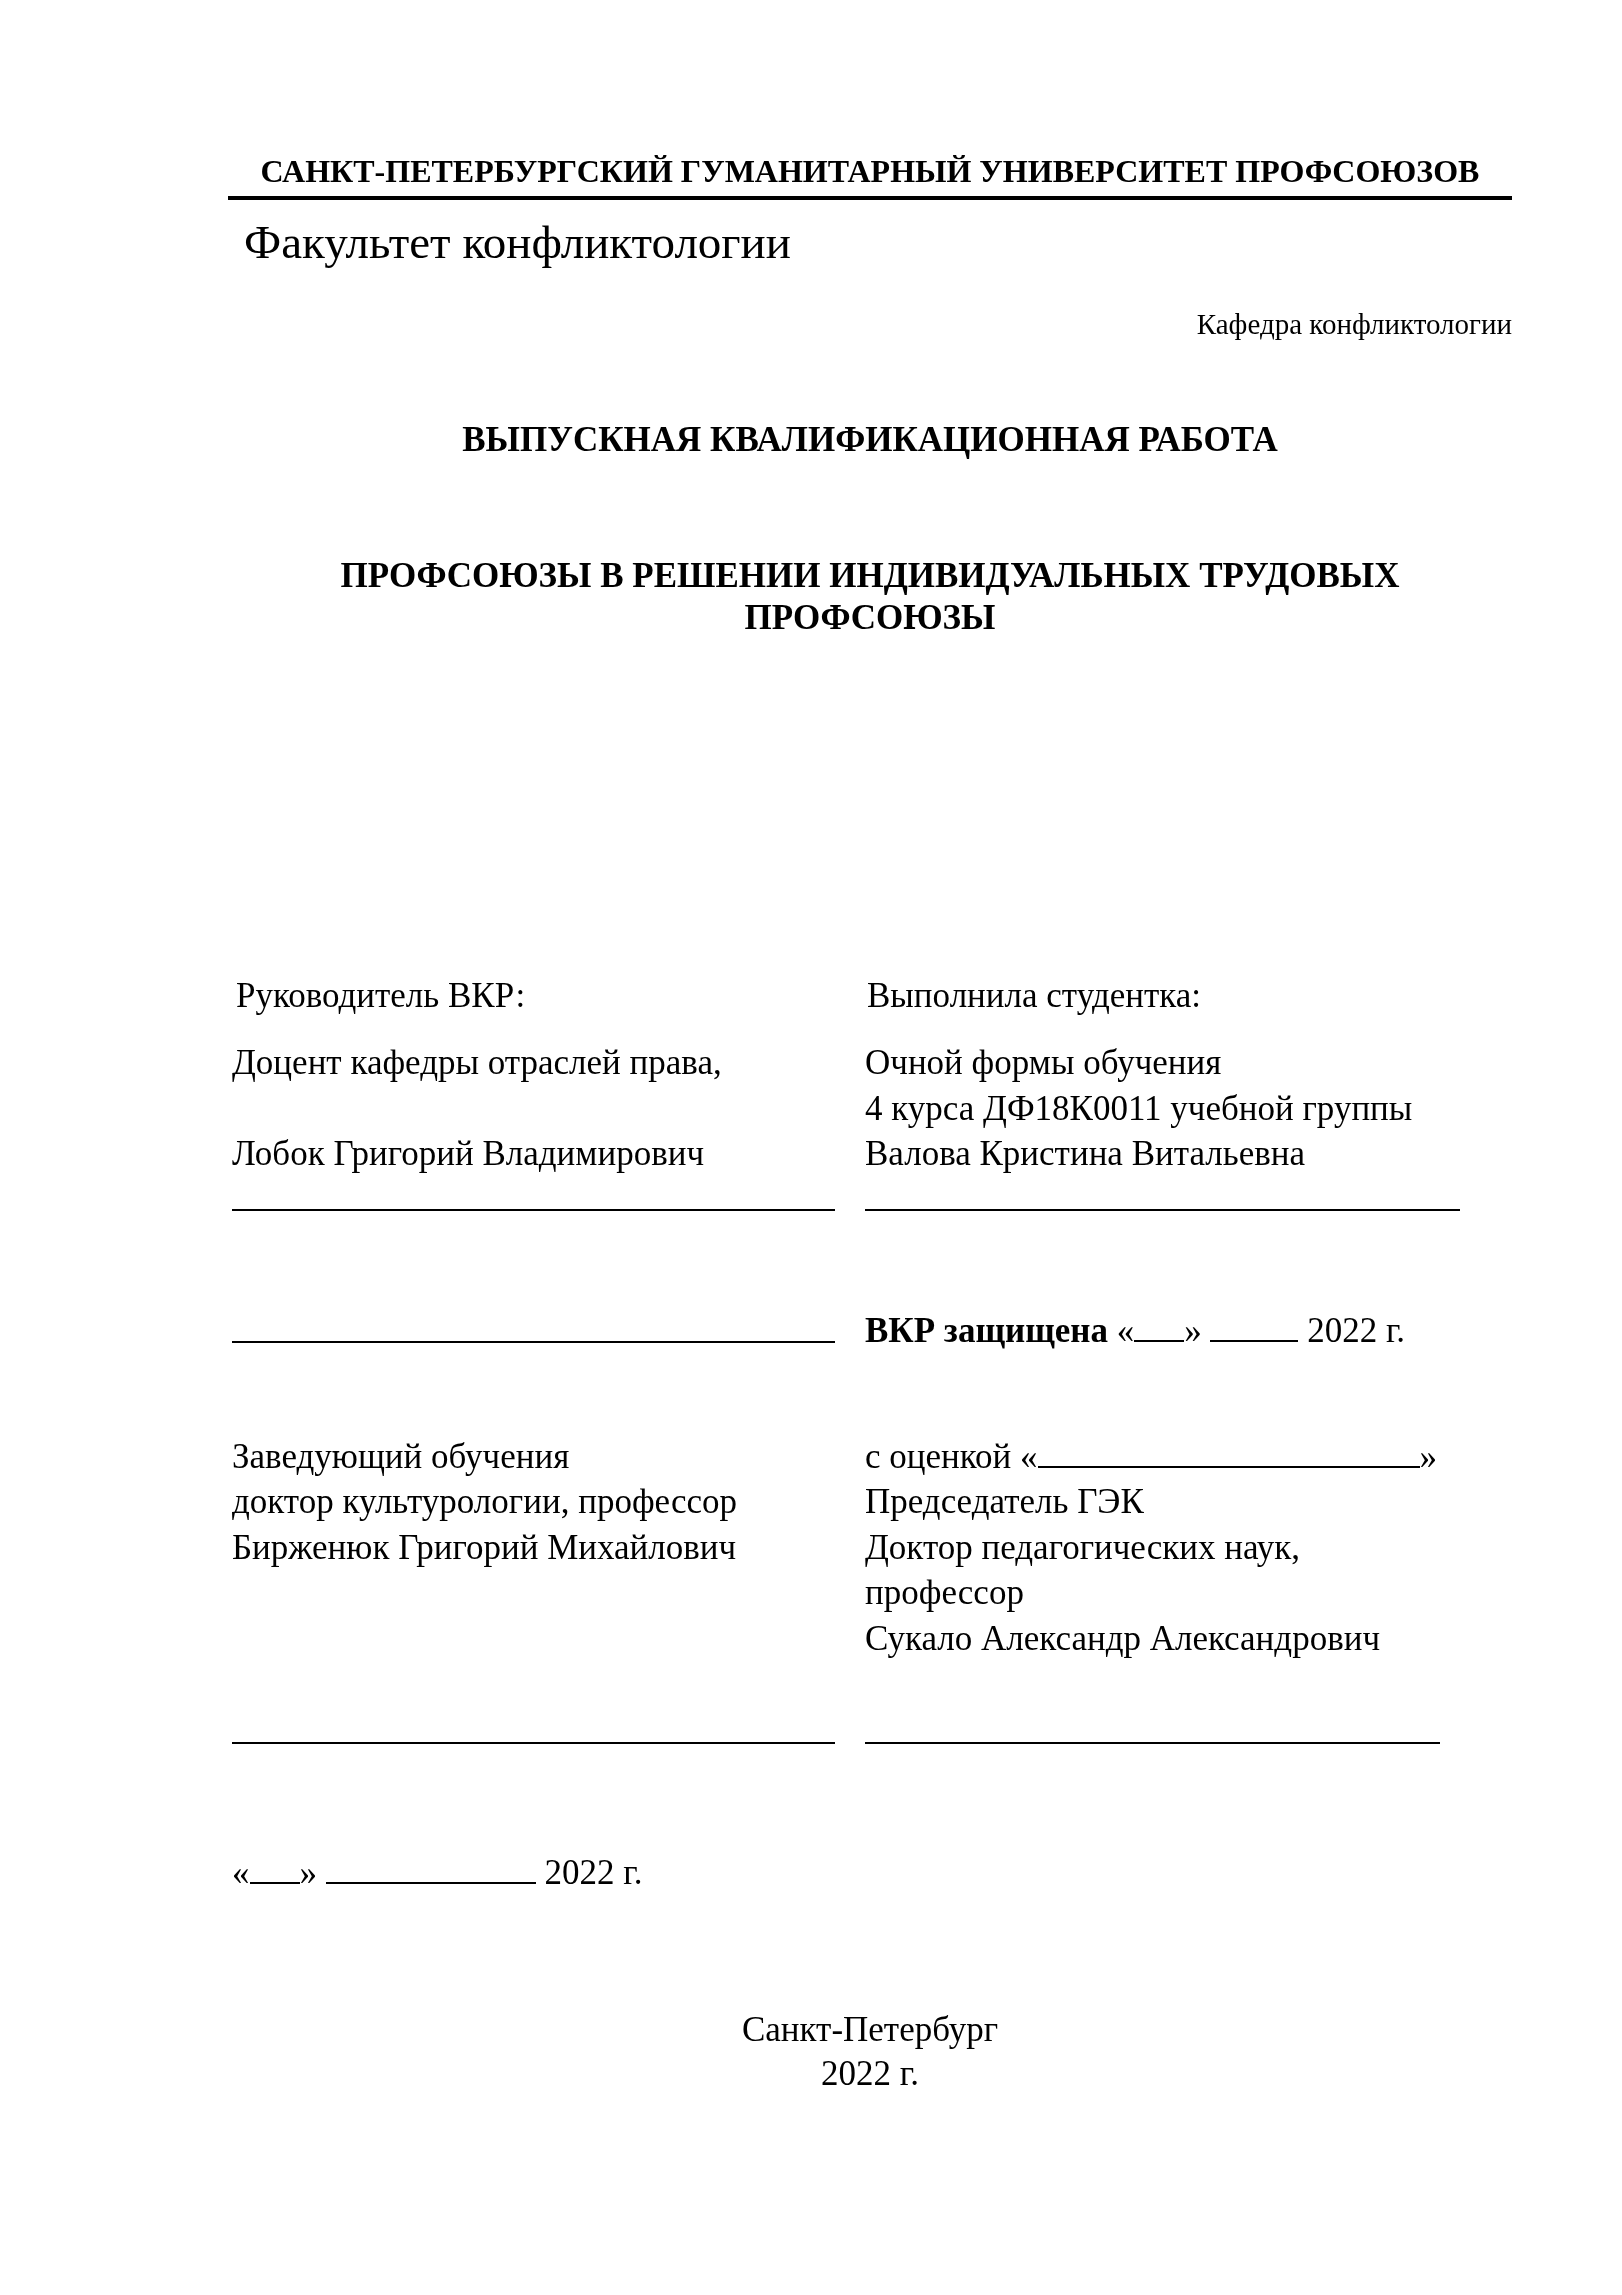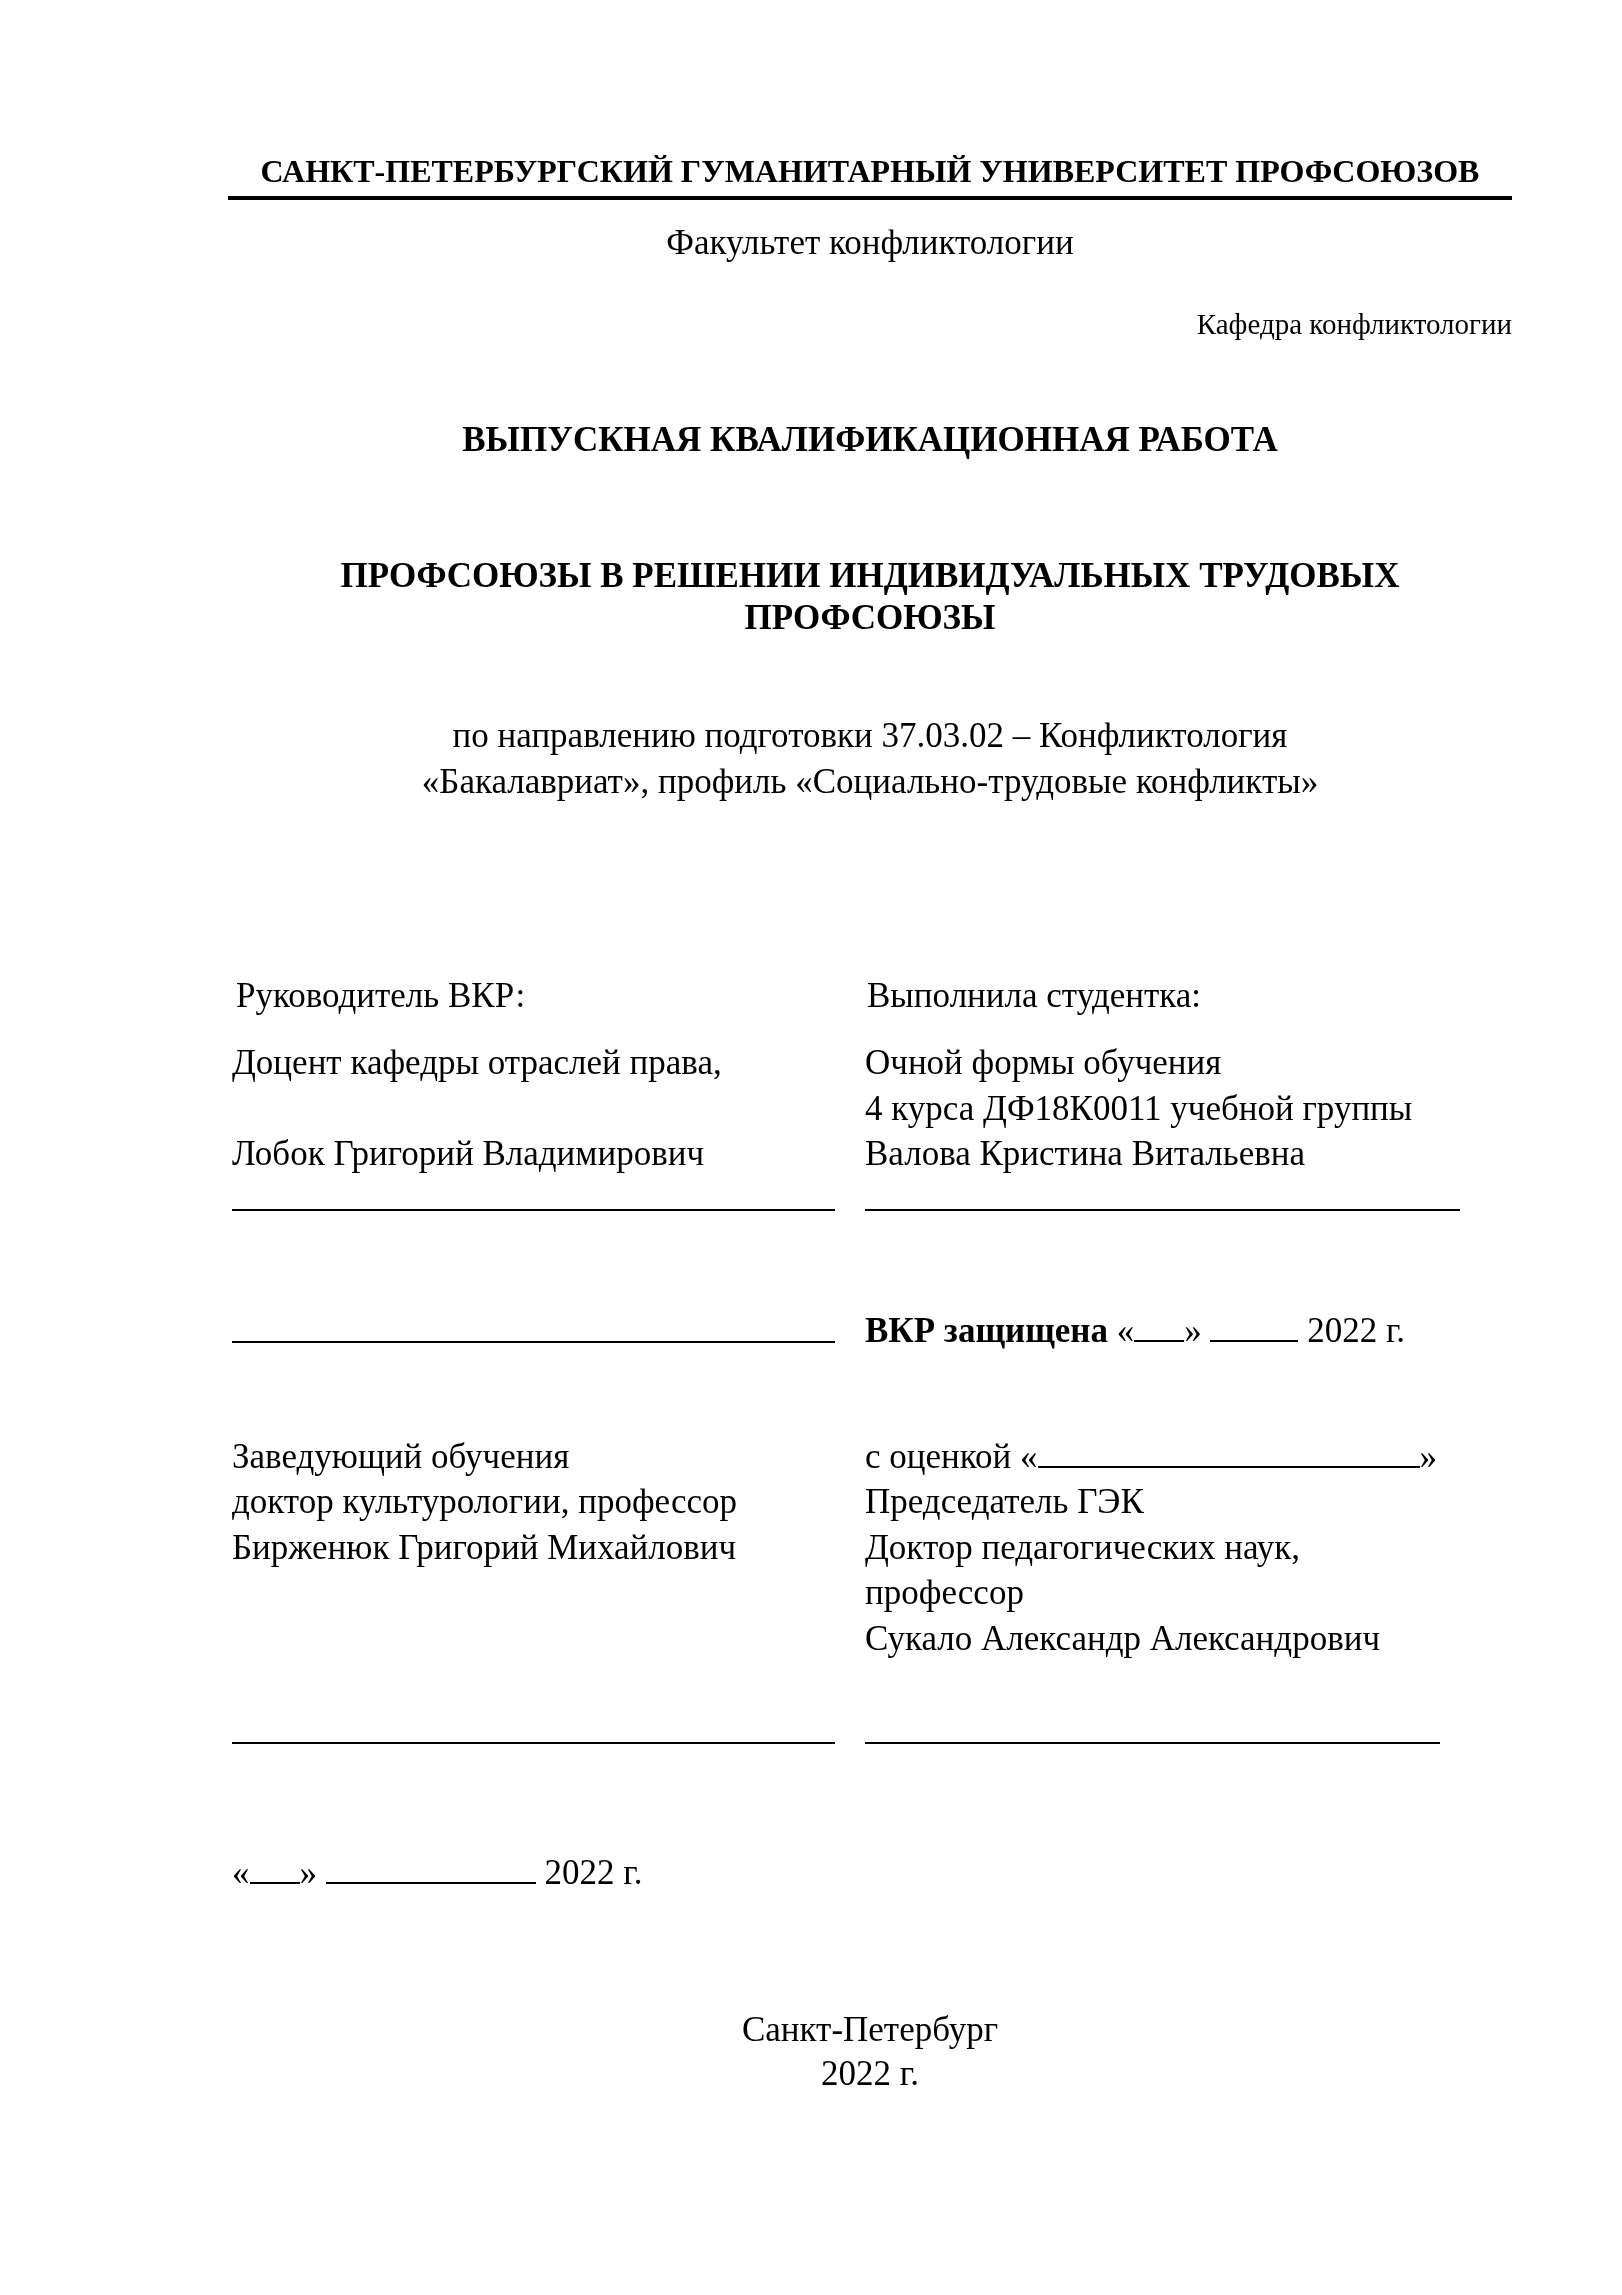--- a/index.html
+++ b/index.html
@@ -19,22 +19,22 @@
     .page { position: absolute; left: 0; top: 0; width: 1623px; height: 2295px; }
 
     .uni {
       left: 228px; width: 1284px; top: 152px;
       text-align: center; font-weight: bold; font-size: 32px; line-height: 39px;
     }
     .uni-rule {
       position: absolute; left: 228px; top: 196px; width: 1284px; height: 3.9px; background: #000;
     }
     .faculty {
-      left: 228px; width: 1284px; top: 222px;
-      text-align: center; font-size: 35px; line-height: 41px;
+      left: 244px; width: 1284px; top: 222px;
+      font-size: 47px; line-height: 41px;
     }
     .chair {
       right: 111px; top: 304px; font-size: 29px; line-height: 41px; text-align: center;
     }
     .work-type {
       left: 228px; width: 1284px; top: 419px;
       text-align: center; font-weight: bold; font-size: 35px; line-height: 41px;
     }
     .title {
       left: 228px; width: 1284px; top: 555px;
@@ -68,24 +68,20 @@
 
   <div class="abs uni">САНКТ-ПЕТЕРБУРГСКИЙ ГУМАНИТАРНЫЙ УНИВЕРСИТЕТ ПРОФСОЮЗОВ</div>
   <div class="uni-rule"></div>
   <div class="abs faculty">Факультет конфликтологии</div>
   <div class="abs chair">Кафедра конфликтологии</div>
 
   <div class="abs work-type">ВЫПУСКНАЯ КВАЛИФИКАЦИОННАЯ РАБОТА</div>
   <div class="abs title">
     <div>ПРОФСОЮЗЫ В РЕШЕНИИ ИНДИВИДУАЛЬНЫХ ТРУДОВЫХ</div>
     <div>ПРОФСОЮЗЫ</div>
-  </div>
-  <div class="abs direction">
-    <div>по направлению подготовки 37.03.02 – Конфликтология</div>
-    <div>«Бакалавриат», профиль «Социально-трудовые конфликты»</div>
   </div>
 
   <div class="abs txt col-left" style="top:973px; left:236px;">Руководитель ВКР:</div>
   <div class="abs txt col-left" style="top:1040px;">Доцент кафедры отраслей права,</div>
   <div class="abs txt col-left" style="top:1131px;">Лобок Григорий Владимирович</div>
   <div class="sigline" style="left:232px; width:603px; top:1209px;"></div>
 
   <div class="abs txt col-right" style="top:973px; left:867px;">Выполнила студентка:</div>
   <div class="abs txt col-right" style="top:1040px;">Очной формы обучения</div>
   <div class="abs txt col-right" style="top:1086px;">4 курса ДФ18К0011 учебной группы</div>

